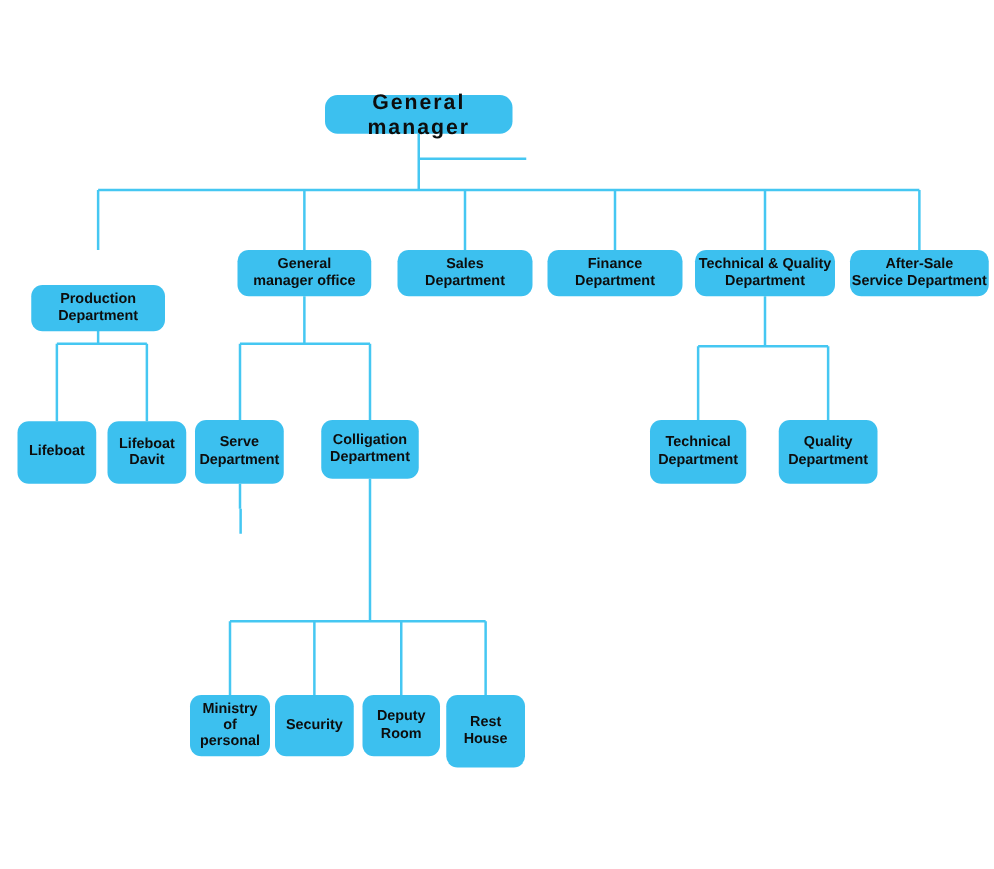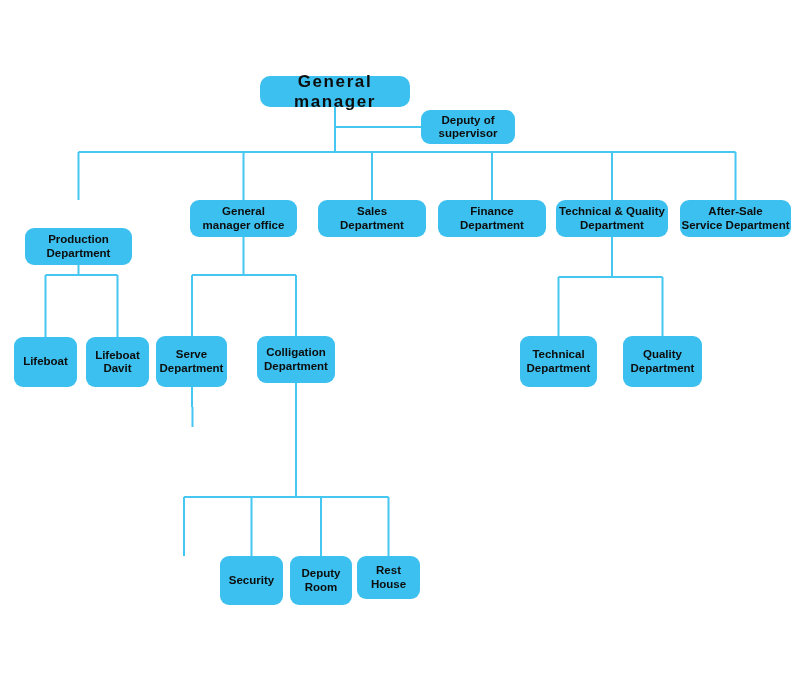--- a/index.html
+++ b/index.html
@@ -71,22 +71,20 @@
       <line x1="192.5" y1="407" x2="192.5" y2="427" stroke="#45c7f2" stroke-width="2"></line>
       <line x1="296" y1="383" x2="296" y2="497" stroke="#45c7f2" stroke-width="2"></line>
       <line x1="184" y1="497" x2="388.5" y2="497" stroke="#45c7f2" stroke-width="2"></line>
       <line x1="184" y1="497" x2="184" y2="556" stroke="#45c7f2" stroke-width="2"></line>
       <line x1="251.5" y1="497" x2="251.5" y2="556" stroke="#45c7f2" stroke-width="2"></line>
       <line x1="321" y1="497" x2="321" y2="556" stroke="#45c7f2" stroke-width="2"></line>
       <line x1="388.5" y1="497" x2="388.5" y2="556" stroke="#45c7f2" stroke-width="2"></line>
       <line x1="335" y1="127" x2="421" y2="127" stroke="#45c7f2" stroke-width="2"></line>
     </svg>
 <div class="node title" style="left: 260px; top: 76px; width: 150px; height: 31px; background: rgb(60, 192, 239); color: rgb(13, 13, 13);">General manager</div>
-    <div class="node" style="left: 421px; top: 110px; width: 94px; height: 34px; background: rgb(60, 192, 239); color: rgb(13, 13, 13);">Deputy of
-supervisor</div>
     <div class="node" style="left: 25px; top: 200px; width: 107px; height: 37px; background: rgb(60, 192, 239); color: rgb(13, 13, 13); margin-top: 28px;">Production
 Department</div>
     <div class="node" style="left: 190px; top: 200px; width: 107px; height: 37px; background: rgb(60, 192, 239); color: rgb(13, 13, 13);">General
 manager office</div>
     <div class="node" style="left: 318px; top: 200px; width: 108px; height: 37px; background: rgb(60, 192, 239); color: rgb(13, 13, 13);">Sales
 Department</div>
     <div class="node" style="left: 438px; top: 200px; width: 108px; height: 37px; background: rgb(60, 192, 239); color: rgb(13, 13, 13);">Finance
 Department</div>
     <div class="node" style="left: 556px; top: 200px; width: 112px; height: 37px; background: rgb(60, 192, 239); color: rgb(13, 13, 13);">Technical &amp; Quality
 Department</div>
@@ -96,18 +94,20 @@
     <div class="node" style="left: 86px; top: 337px; width: 63px; height: 50px; background: rgb(60, 192, 239); color: rgb(13, 13, 13);">Lifeboat
 Davit</div>
     <div class="node" style="left: 156px; top: 336px; width: 71px; height: 51px; background: rgb(60, 192, 239); color: rgb(13, 13, 13);">Serve
 Department</div>
     <div class="node" style="left: 257px; top: 336px; width: 78px; height: 47px; background: rgb(60, 192, 239); color: rgb(13, 13, 13);">Colligation
 Department</div>
     <div class="node" style="left: 520px; top: 336px; width: 77px; height: 51px; background: rgb(60, 192, 239); color: rgb(13, 13, 13);">Technical
 Department</div>
     <div class="node" style="left: 623px; top: 336px; width: 79px; height: 51px; background: rgb(60, 192, 239); color: rgb(13, 13, 13);">Quality
 Department</div>
+    <div class="node" style="left: 152px; top: 556px; width: 64px; height: 49px; background: rgb(60, 192, 239); color: rgb(13, 13, 13);">Ministry
+of  personal</div>
     <div class="node" style="left: 220px; top: 556px; width: 63px; height: 49px; background: rgb(60, 192, 239); color: rgb(13, 13, 13);">Security</div>
     <div class="node" style="left: 290px; top: 556px; width: 62px; height: 49px; background: rgb(60, 192, 239); color: rgb(13, 13, 13);">Deputy
 Room</div>
-    <div class="node" style="left: 357px; top: 556px; width: 63px; height: 43px; background: rgb(60, 192, 239); color: rgb(13, 13, 13);">Rest
+    <div class="node" style="left: 357px; top: 556px; width: 63px; height: 58px; background: rgb(60, 192, 239); color: rgb(13, 13, 13);">Rest
 House</div>
   </div>
 
 </body></html>

